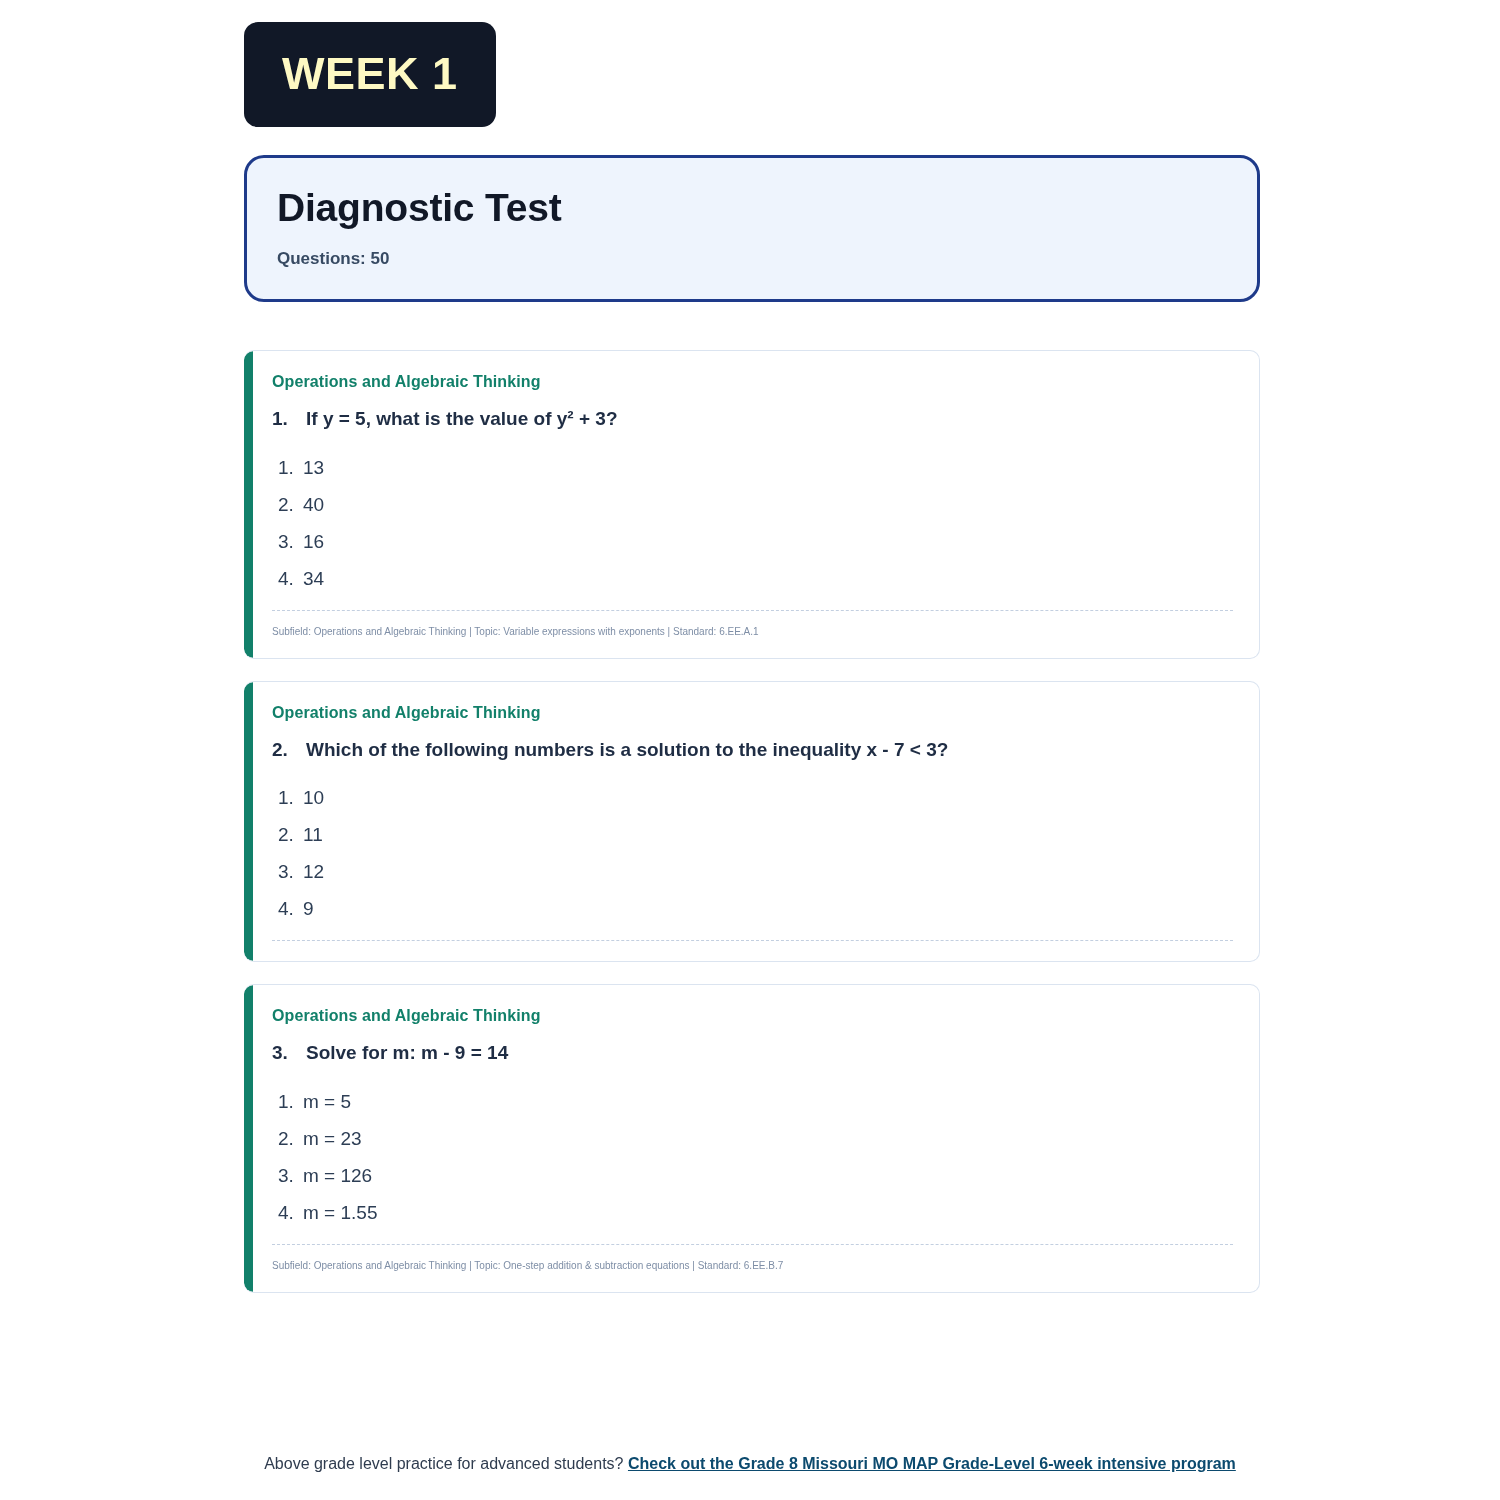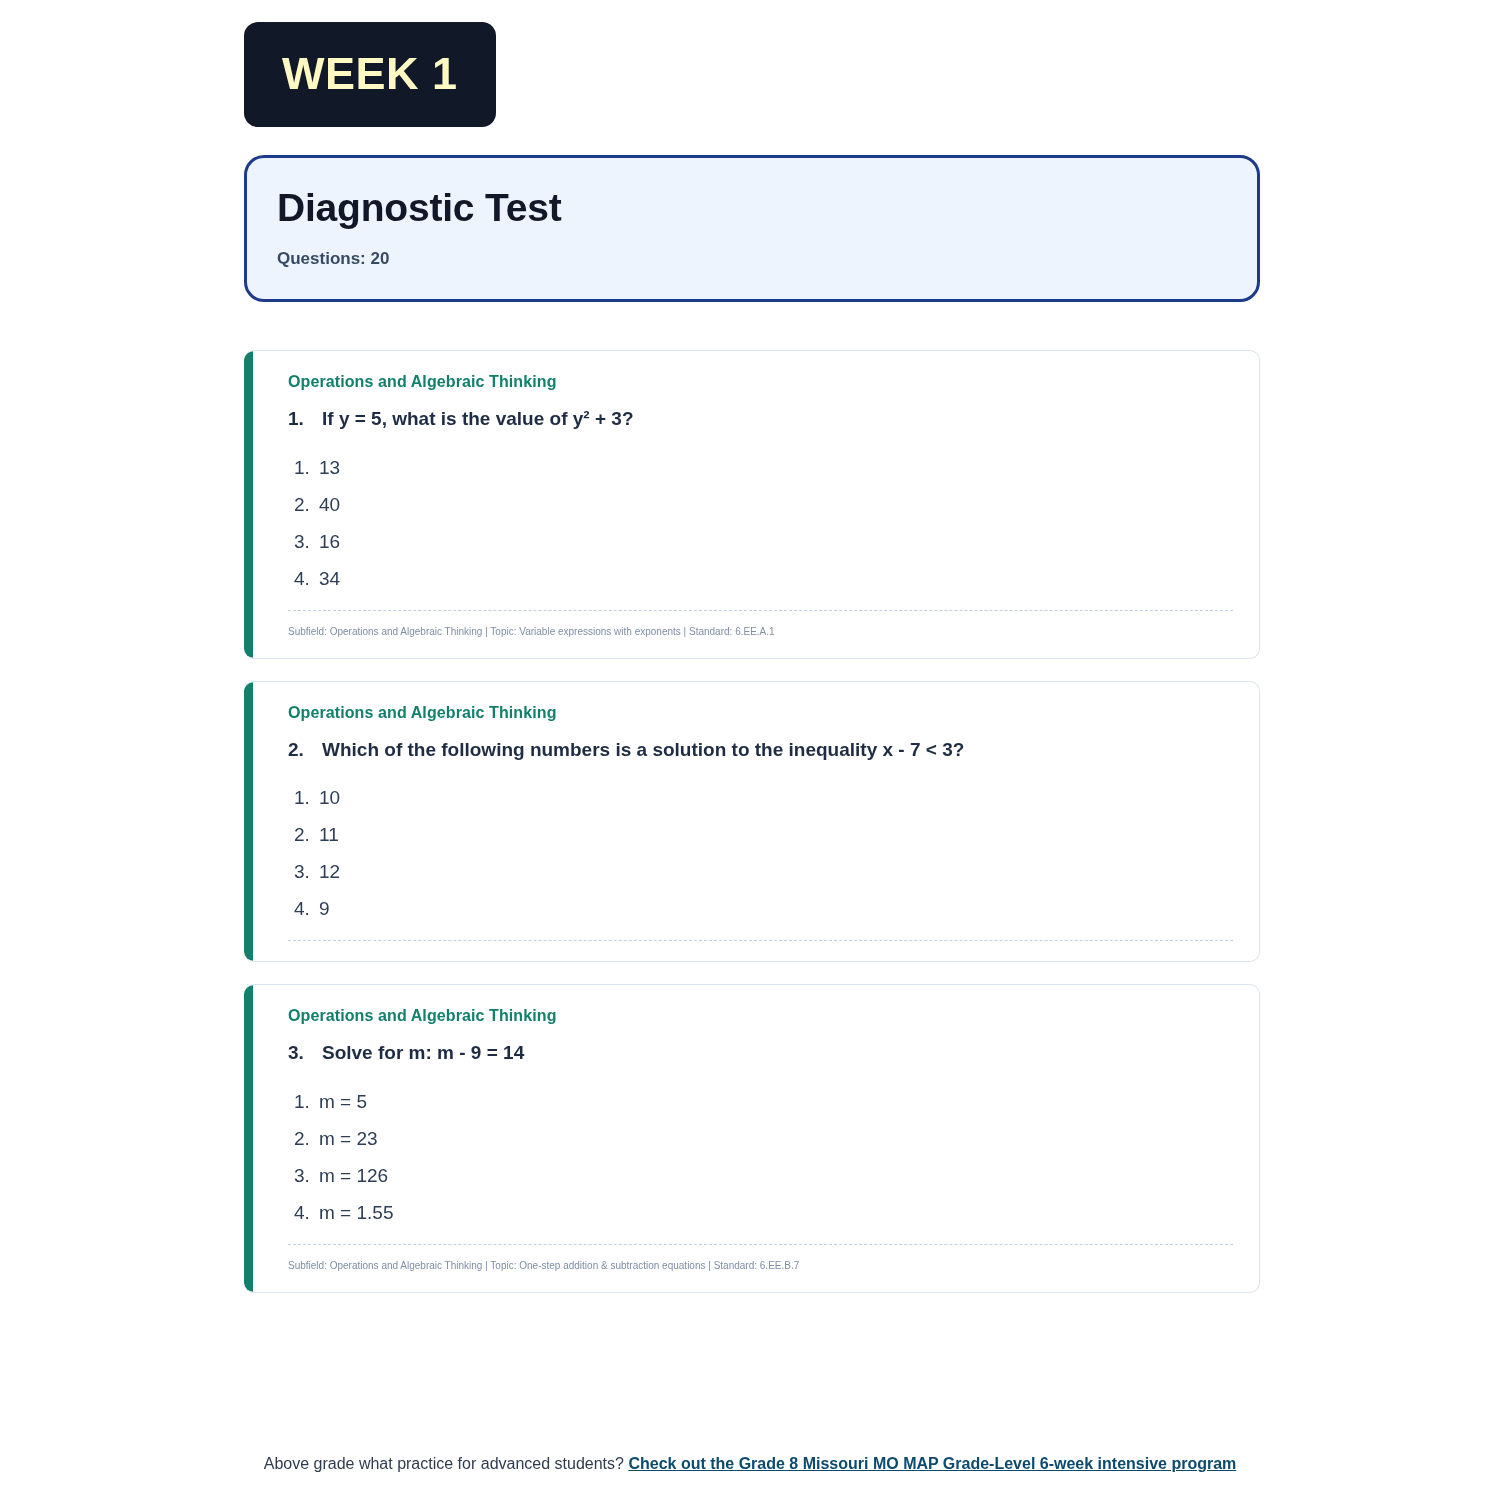--- a/index.html
+++ b/index.html
@@ -64,21 +64,21 @@
     margin-top: 48px;
   }
 
   .q-card {
     position: relative;
     background: #ffffff;
     border: 1px solid #dbe4f0;
     border-left: none;
     border-radius: 10px;
     margin-bottom: 22px;
-    padding: 22px 26px 20px 44px;
+    padding: 22px 26px 20px 28px;
     overflow: hidden;
   }
   .q-card::before {
     content: "";
     position: absolute;
     left: 0; top: 0; bottom: 0;
     width: 9px;
     background: #12806a;
     border-radius: 10px 0 0 10px;
   }
@@ -149,21 +149,21 @@
 </head>
 <body>
 
 <div class="page">
   <div class="content">
 
     <div class="week-badge">WEEK 1</div>
 
     <div class="title-panel">
       <h1>Diagnostic Test</h1>
-      <div class="meta">Questions: 20</div>
+      <div class="meta">Questions: 50</div>
     </div>
 
     <div class="questions">
         <div class="q-card">
           <div class="q-subfield">Operations and Algebraic Thinking</div>
           <div class="q-prompt">
             <span class="q-num">1.</span>
             <span>If y = 5, what is the value of y² + 3?</span>
           </div>
           <div class="q-options">
@@ -238,16 +238,16 @@
             </div>
           </div>
           <div class="q-sep"></div>
           <div class="q-meta">Subfield: Operations and Algebraic Thinking | Topic: One-step addition &amp; subtraction equations | Standard: 6.EE.B.7</div>
         </div>
       </div>
 
   </div>
 
   <div class="footer">
-    <span>Above grade what practice for advanced students?</span>
+    <span>Above grade level practice for advanced students?</span>
     <a href="#">Check out the Grade 8 Missouri MO MAP Grade-Level 6-week intensive program</a>
   </div>
 </div>
 
 </body></html>

